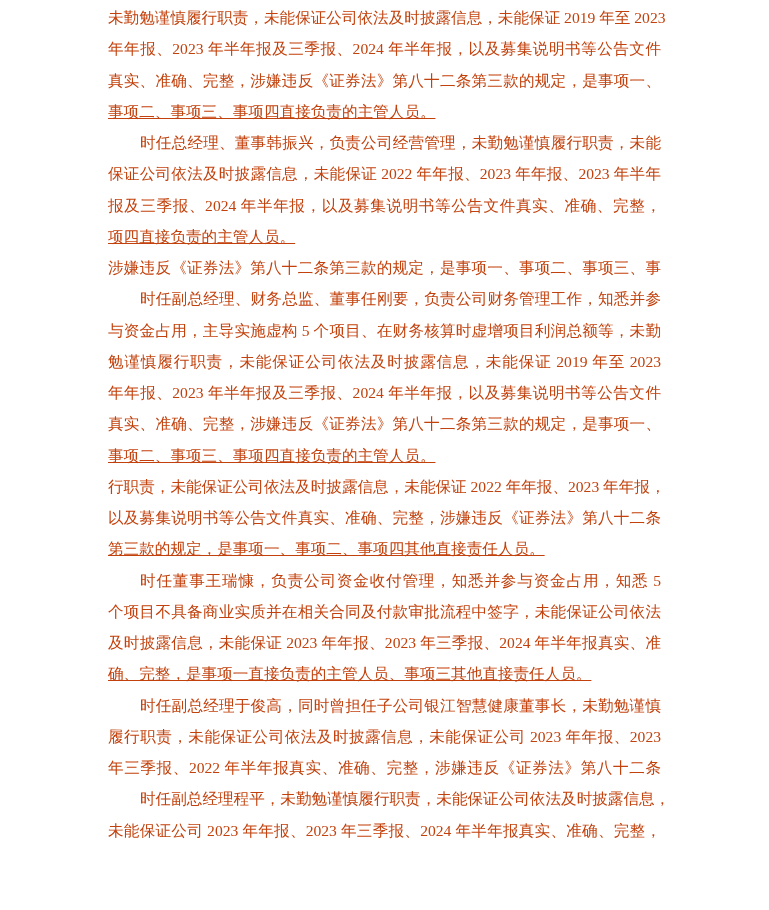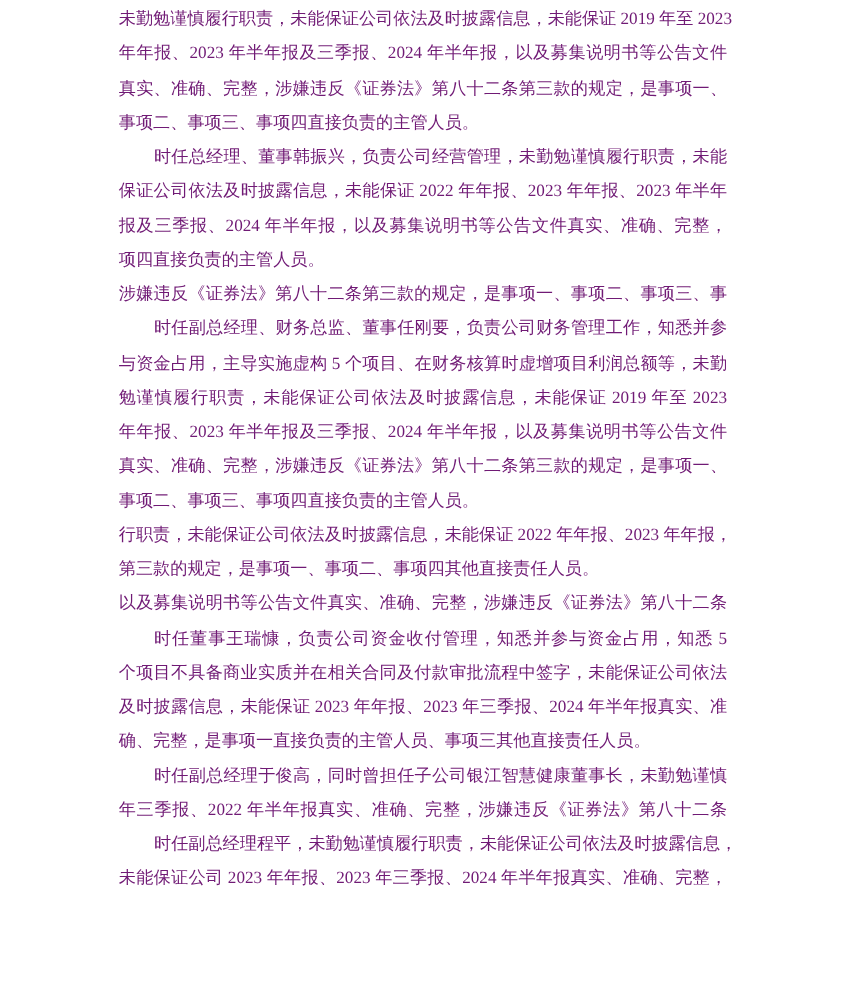--- a/index.html
+++ b/index.html
@@ -21,36 +21,37 @@
       height: 910px;
       background: #ffffff;
     }
     .text-block {
       position: absolute;
       left: 108px;
       top: 2px;
       width: 553px;
       font-family: "Liberation Serif", "DejaVu Serif", serif;
       font-size: 15.6px;
-      color: #701a75;
+      color: #c2410c;
     }
     .line {
       height: 31.25px;
       line-height: 31.25px;
       white-space: nowrap;
       box-sizing: border-box;
       width: 553px;
     }
     .line.full {
       text-align: justify;
       text-align-last: justify;
     }
     .line.last {
       text-align: center;
       text-align-last: left;
+      text-decoration: underline;
     }
     .line.indent {
       padding-left: 32px;
     }
   </style>
 </head>
 <body>
 
 <div class="page">
   <div class="text-block">
@@ -74,33 +75,34 @@
       <div class="line full indent">时任副总经理、财务总监、董事任刚要，负责公司财务管理工作，知悉并参</div>
       <div class="line full">与资金占用，主导实施虚构 5 个项目、在财务核算时虚增项目利润总额等，未勤</div>
       <div class="line full">勉谨慎履行职责，未能保证公司依法及时披露信息，未能保证 2019 年至 2023</div>
       <div class="line full">年年报、2023 年半年报及三季报、2024 年半年报，以及募集说明书等公告文件</div>
       <div class="line full">真实、准确、完整，涉嫌违反《证券法》第八十二条第三款的规定，是事项一、</div>
       <div class="line last">事项二、事项三、事项四直接负责的主管人员。</div>
     </div>
 
     <div>
       <div class="line full">行职责，未能保证公司依法及时披露信息，未能保证 2022 年年报、2023 年年报，</div>
+      <div class="line full">以及募集说明书等公告文件真实、准确、完整，涉嫌违反《证券法》第八十二条</div>
       <div class="line last">第三款的规定，是事项一、事项二、事项四其他直接责任人员。</div>
-      <div class="line full">以及募集说明书等公告文件真实、准确、完整，涉嫌违反《证券法》第八十二条</div>
     </div>
 
     <div>
       <div class="line full indent">时任董事王瑞慷，负责公司资金收付管理，知悉并参与资金占用，知悉 5</div>
       <div class="line full">个项目不具备商业实质并在相关合同及付款审批流程中签字，未能保证公司依法</div>
       <div class="line full">及时披露信息，未能保证 2023 年年报、2023 年三季报、2024 年半年报真实、准</div>
       <div class="line last">确、完整，是事项一直接负责的主管人员、事项三其他直接责任人员。</div>
     </div>
 
     <div>
       <div class="line full indent">时任副总经理于俊高，同时曾担任子公司银江智慧健康董事长，未勤勉谨慎</div>
+      <div class="line full">履行职责，未能保证公司依法及时披露信息，未能保证公司 2023 年年报、2023</div>
       <div class="line full">年三季报、2022 年半年报真实、准确、完整，涉嫌违反《证券法》第八十二条</div>
     </div>
 
     <div>
       <div class="line full indent">时任副总经理程平，未勤勉谨慎履行职责，未能保证公司依法及时披露信息，</div>
       <div class="line full">未能保证公司 2023 年年报、2023 年三季报、2024 年半年报真实、准确、完整，</div>
     </div>
 
   </div>
 </div>

